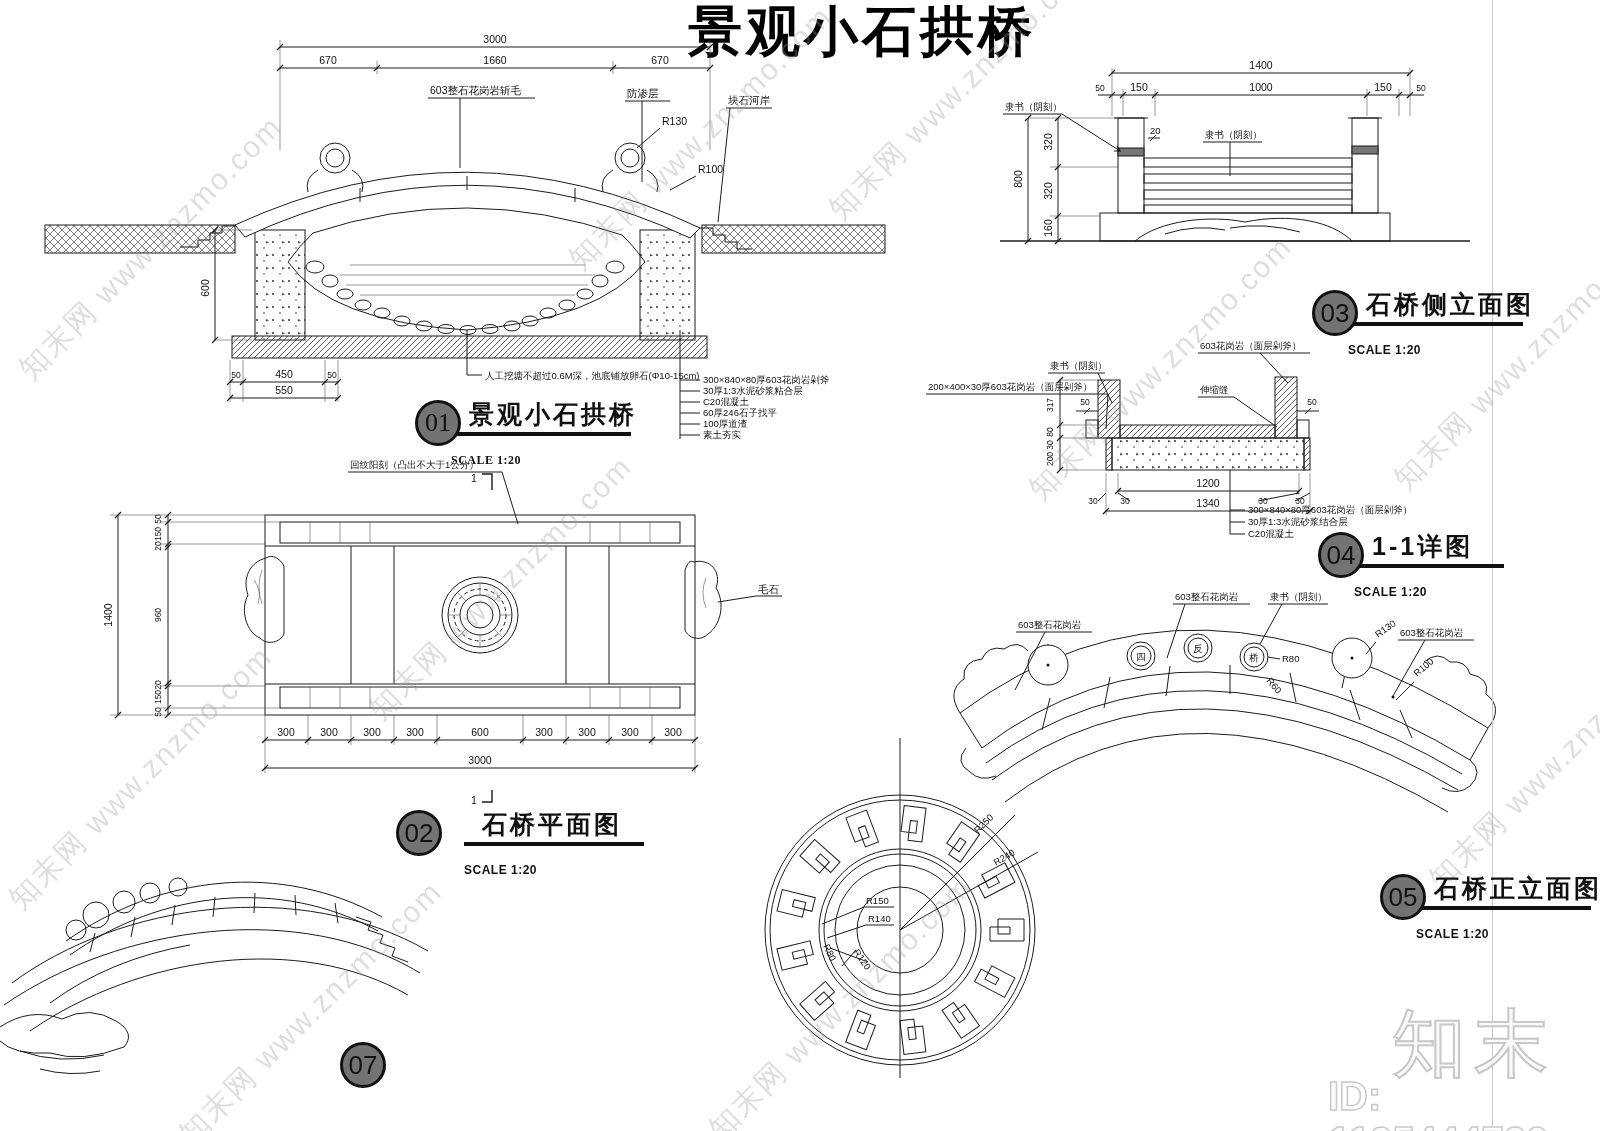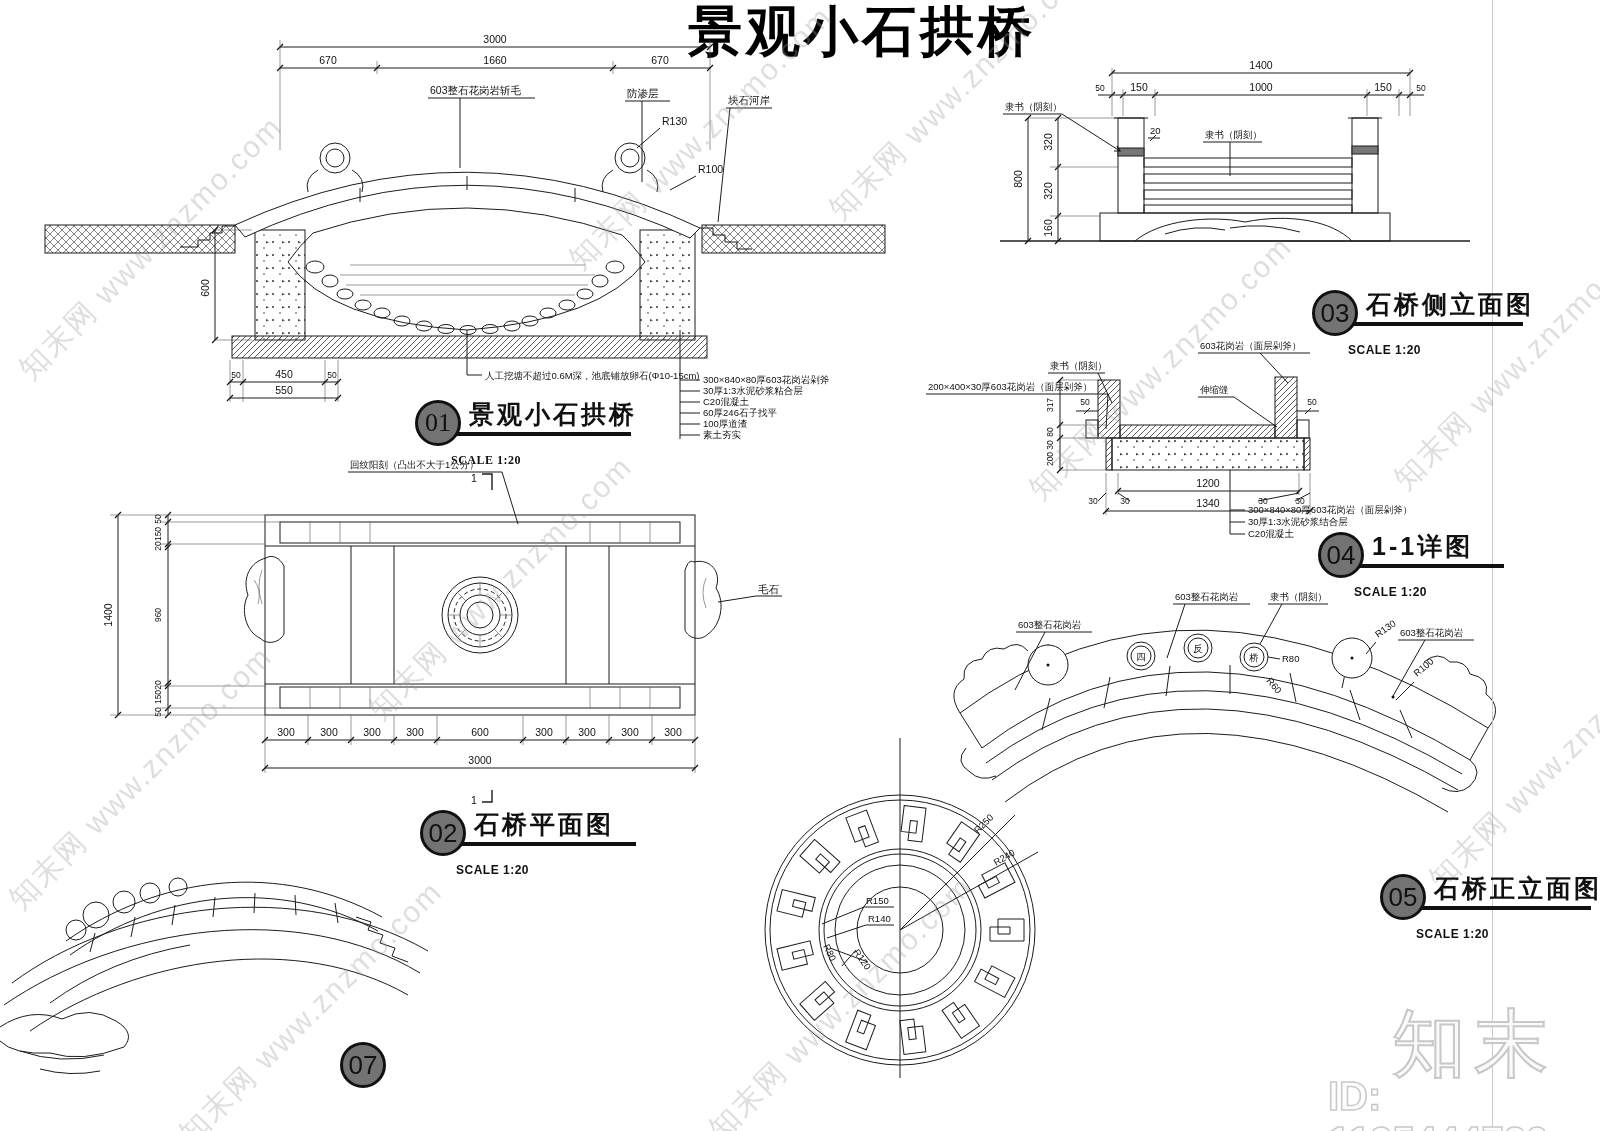--- a/index.html
+++ b/index.html
@@ -558,21 +558,21 @@
 
   <div class="tb" style="left:415px; top:398px;font-family:Liberation Serif, serif;">
     <div class="tb-num">01</div>
     <div class="tb-main" style="width:180px;">
       <div class="tb-title">景观小石拱桥</div>
       <div class="tb-rule"></div>
       <div class="tb-scale">SCALE 1:20</div>
     </div>
   </div>
 
-  <div class="tb" style="left:420px; top:808px;">
+  <div class="tb" style="left:396px; top:808px;gap:32px;">
     <div class="tb-num">02</div>
     <div class="tb-main" style="width:180px;">
       <div class="tb-title">石桥平面图</div>
       <div class="tb-rule"></div>
       <div class="tb-scale">SCALE 1:20</div>
     </div>
   </div>
 
   <div class="tb" style="left:1312px; top:288px;">
     <div class="tb-num">03</div>

